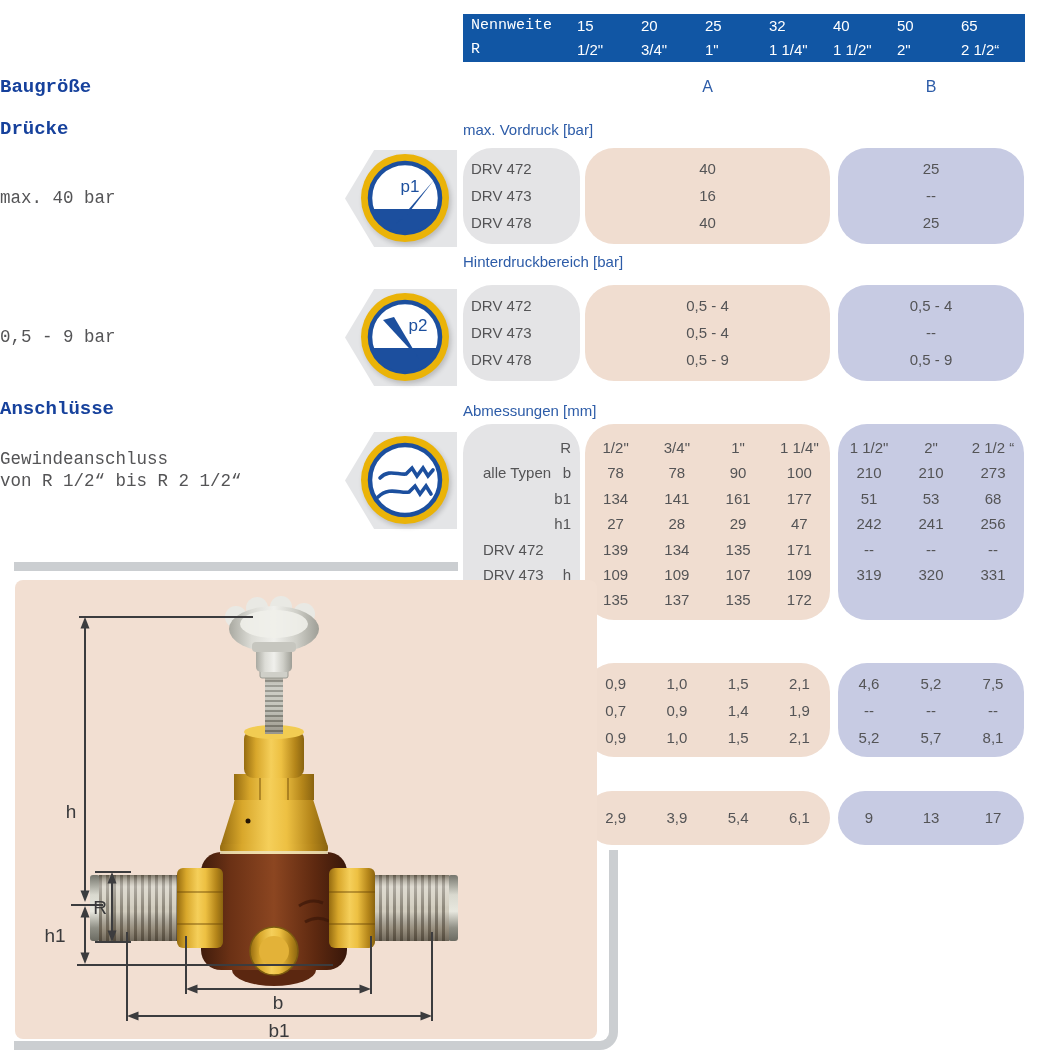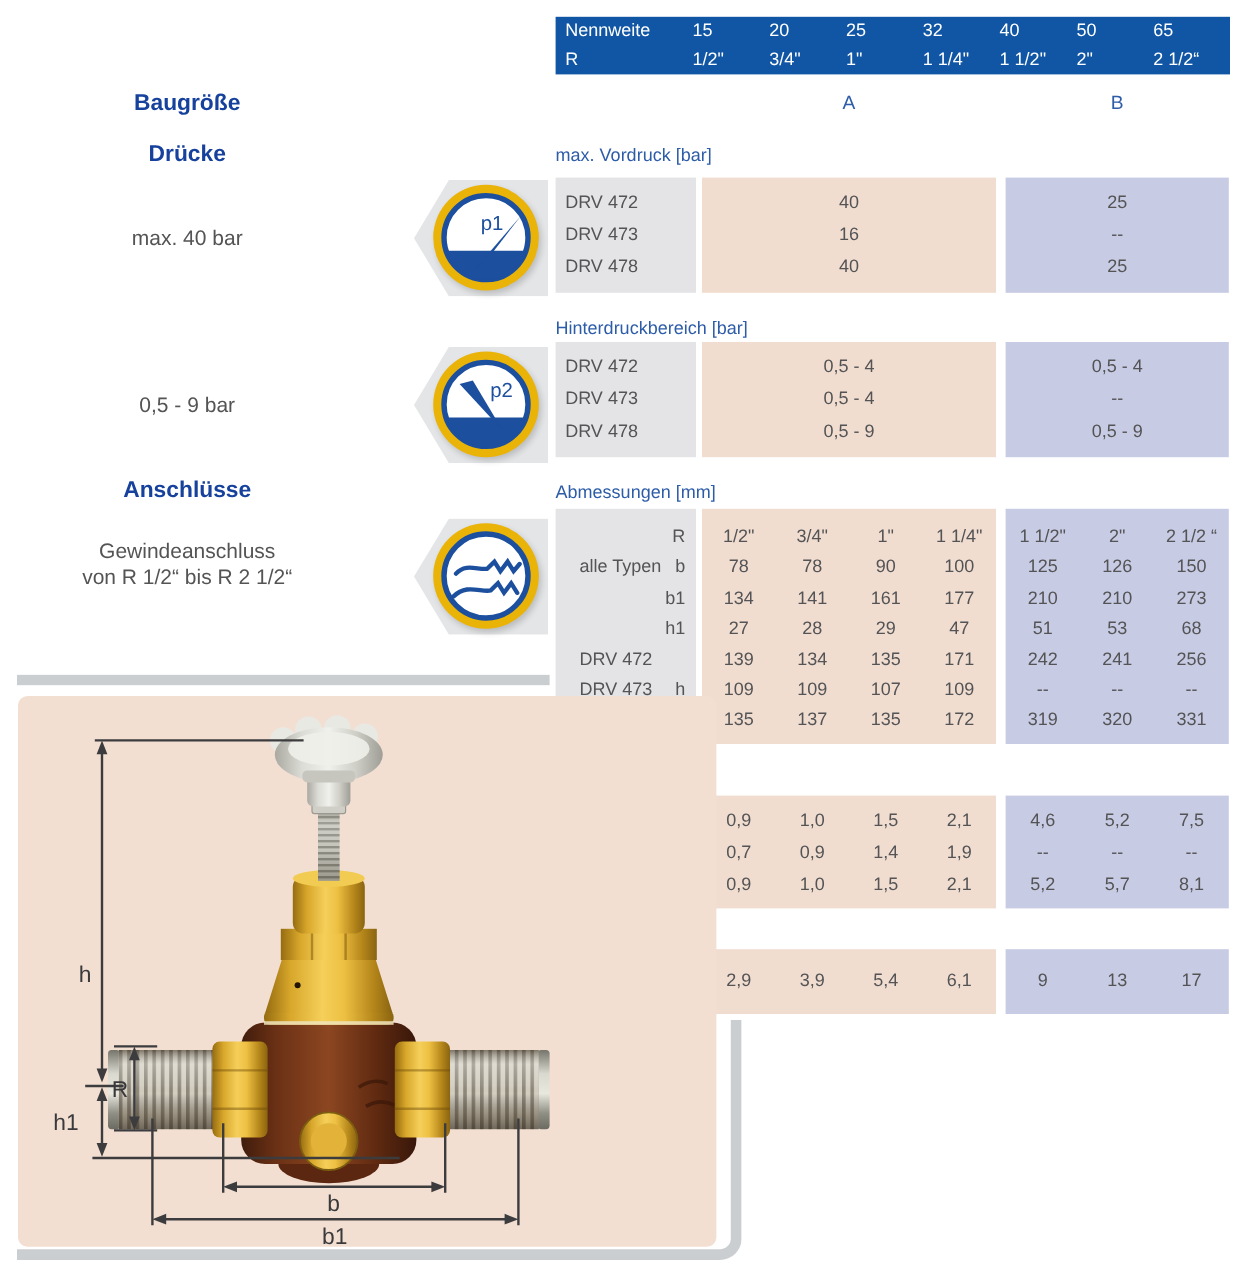--- a/index.html
+++ b/index.html
@@ -17,48 +17,48 @@
     border:9px solid var(--frame-gray);border-left:none;border-radius:0 10px 18px 0;z-index:1;}
   .media-panel{position:absolute;left:15px;top:580px;width:582px;height:459px;
     background:var(--panel-peach);border-radius:8px;z-index:3;}
 
   
   .tables-wrap{position:absolute;left:458px;top:0;width:580px;height:850px;background:#fff;z-index:2;}
 
   .hdr{position:absolute;left:5px;top:14px;width:562px;height:48px;background:var(--header-blue);
     color:#fff;font-size:15px;}
   .hrow{display:flex;height:24px;line-height:24px;}
-  .hlbl{width:114px;padding-left:8px;}
+  .hlbl{width:114px;padding-left:8px;font-family:Liberation Mono, monospace;}
   .hval{flex:1;text-align:left;}
 
   .ab-letter{position:absolute;top:78px;height:18px;line-height:18px;text-align:center;
     color:var(--accent-blue);font-size:16px;}
 
   .sec-title{position:absolute;left:5px;height:20px;line-height:20px;color:var(--accent-blue);font-size:15px;white-space:nowrap;}
 
   .tbl{position:absolute;left:0;width:580px;}
-  .blk{position:absolute;top:0;bottom:0;}
+  .blk{position:absolute;top:0;bottom:0;border-radius:29px;}
   .blk.lbl{left:5px;width:117px;background:var(--cell-gray);}
   .blk.ga{left:127px;width:245px;background:var(--cell-peach);}
   .blk.gb{left:380px;width:186px;background:var(--cell-lavender);}
   .pt7 .blk{padding-top:7px}
   .pt11 .blk{padding-top:11px}
   .pt13 .blk{padding-top:13px}
   .r{height:27px;line-height:27px;font-size:15px;color:var(--text-gray);white-space:nowrap;}
   .compact .r{height:25.4px;line-height:25.4px;}
   .r.c{text-align:center}
   .r.f{display:flex}
   .blk.lbl .r:not(.f){padding-left:8px}
   .nm{flex:1;padding-left:20px}
   .dm{width:30px;text-align:right;padding-right:9px}
   .cv{flex:1;text-align:center}
 
   
   .left-col{position:absolute;left:0;top:0;width:316px;height:560px;z-index:1;}
-  .lc{position:absolute;right:4px;left:0;text-align:center;white-space:nowrap;}
+  .lc{position:absolute;right:4px;left:0;text-align:left;white-space:nowrap;font-family:Liberation Mono, monospace;}
   .lc.bold{font-size:19px;font-weight:bold;color:var(--heading-blue);}
   .lc.gray{font-size:17.5px;color:var(--text-gray);}
 
   
   .pointer{position:absolute;left:345px;width:112px;height:97px;background:var(--pointer-gray);
     clip-path:polygon(0 50%,26% 0,100% 0,100% 100%,26% 100%);}
   .gauge{position:absolute;left:361px;width:88px;height:88px;border-radius:50%;background:#eab308;
     box-shadow:2px 3px 5px rgba(0,0,0,.18);}
   .gauge svg{display:block}
 
@@ -150,21 +150,21 @@
           <div class="r c">16</div>
           <div class="r c">40</div>
         </div>
       <div class="blk gb">
           <div class="r c">25</div>
           <div class="r c">--</div>
           <div class="r c">25</div>
         </div>
     </div>
 
-    <div class="sec-title" style="top:264px">Hinterdruckbereich [bar]</div>
+    <div class="sec-title" style="top:252px">Hinterdruckbereich [bar]</div>
     <div class="tbl pt7" id="t-hinterdruck" style="top:285px;height:96px">
       <div class="blk lbl">
           <div class="r">DRV 472</div>
           <div class="r">DRV 473</div>
           <div class="r">DRV 478</div>
         </div>
       <div class="blk ga">
           <div class="r c">0,5 - 4</div>
           <div class="r c">0,5 - 4</div>
           <div class="r c">0,5 - 9</div>
@@ -250,25 +250,20 @@
             <span class="cv">137</span>
             <span class="cv">135</span>
             <span class="cv">172</span>
           </div>
         </div>
       <div class="blk gb">
           <div class="r f">
             <span class="cv">1 1/2"</span>
             <span class="cv">2"</span>
             <span class="cv">2 1/2 “</span>
-          </div>
-          <div class="r f">
-            <span class="cv">125</span>
-            <span class="cv">126</span>
-            <span class="cv">150</span>
           </div>
           <div class="r f">
             <span class="cv">210</span>
             <span class="cv">210</span>
             <span class="cv">273</span>
           </div>
           <div class="r f">
             <span class="cv">51</span>
             <span class="cv">53</span>
             <span class="cv">68</span>

